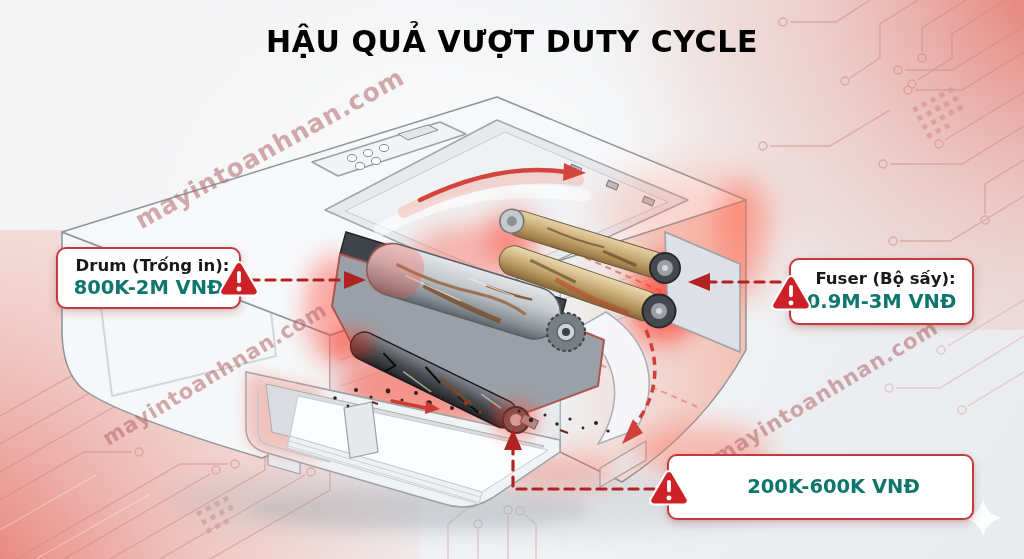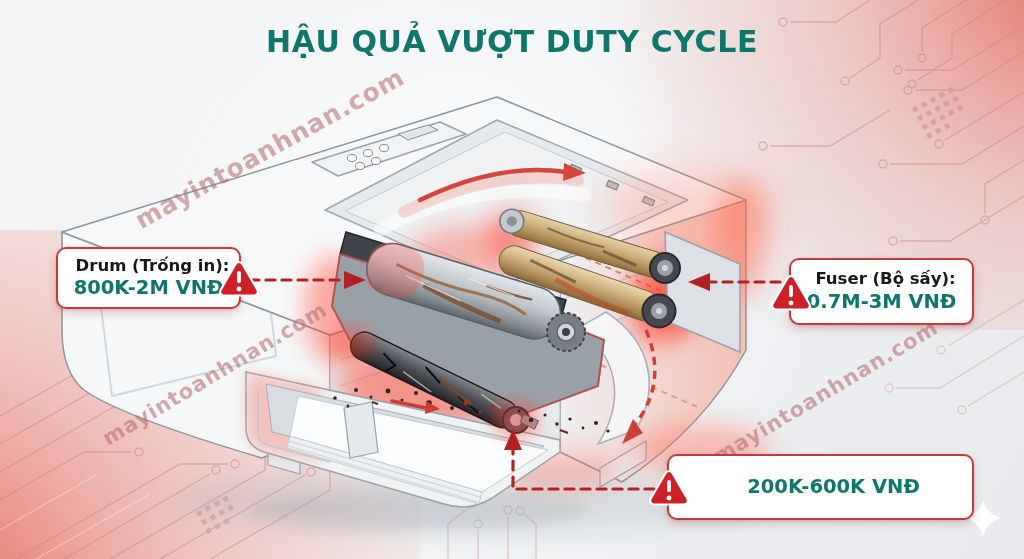--- a/index.html
+++ b/index.html
@@ -5,21 +5,21 @@
   html,body{margin:0;padding:0;background:#dfe1e4;}
   .stage{
     position:relative;width:1024px;height:559px;overflow:hidden;
     font-family:"DejaVu Sans","Liberation Sans",sans-serif;
     background:#f2f3f5;
   }
   .scene{position:absolute;inset:0;z-index:0;}
   .title{
     position:absolute;top:24px;left:0;right:0;margin:0;z-index:4;
     text-align:center;font-size:30px;font-weight:800;letter-spacing:.6px;
-    color:#0f766e;
+    color:#000000;
   }
   .watermark{
     position:absolute;z-index:3;white-space:nowrap;font-weight:600;
     color:rgba(178,102,106,.55);letter-spacing:1px;pointer-events:none;
   }
   .wm1{left:118px;top:134px;font-size:25px;transform:rotate(-29deg);}
   .wm2{left:86px;top:362px;font-size:21px;transform:rotate(-31deg);}
   .wm3{left:697px;top:380px;font-size:21px;transform:rotate(-31deg);}
   .callout{
     position:absolute;z-index:5;background:#ffffff;
@@ -400,21 +400,21 @@
           <path d="M22 3.2 C23.5 3.2 24.9 4 25.7 5.4 L41.3 32.4 C42.9 35.1 41 38.5 37.8 38.5 L6.2 38.5 C3 38.5 1.1 35.1 2.7 32.4 L18.3 5.4 C19.1 4 20.5 3.2 22 3.2 Z" fill="#ce2127" stroke="#ffffff" stroke-width="2.2"></path>
           <rect x="20" y="12.5" width="4" height="13" rx="2" fill="#ffffff"></rect>
           <circle cx="22" cy="31.5" r="2.6" fill="#ffffff"></circle>
         </svg>
     </span>
   </div>
 
   <div class="callout callout-fuser">
     <div class="co-text">
       <div class="co-label">Fuser (Bộ sấy):</div>
-      <div class="co-price">0.7M-3M VNĐ</div>
+      <div class="co-price">0.9M-3M VNĐ</div>
     </div>
     <span class="warn warn-left">
       <svg viewBox="0 0 44 40">
           <path d="M22 3.2 C23.5 3.2 24.9 4 25.7 5.4 L41.3 32.4 C42.9 35.1 41 38.5 37.8 38.5 L6.2 38.5 C3 38.5 1.1 35.1 2.7 32.4 L18.3 5.4 C19.1 4 20.5 3.2 22 3.2 Z" fill="#ce2127" stroke="#ffffff" stroke-width="2.2"></path>
           <rect x="20" y="12.5" width="4" height="13" rx="2" fill="#ffffff"></rect>
           <circle cx="22" cy="31.5" r="2.6" fill="#ffffff"></circle>
         </svg>
     </span>
   </div>
 

